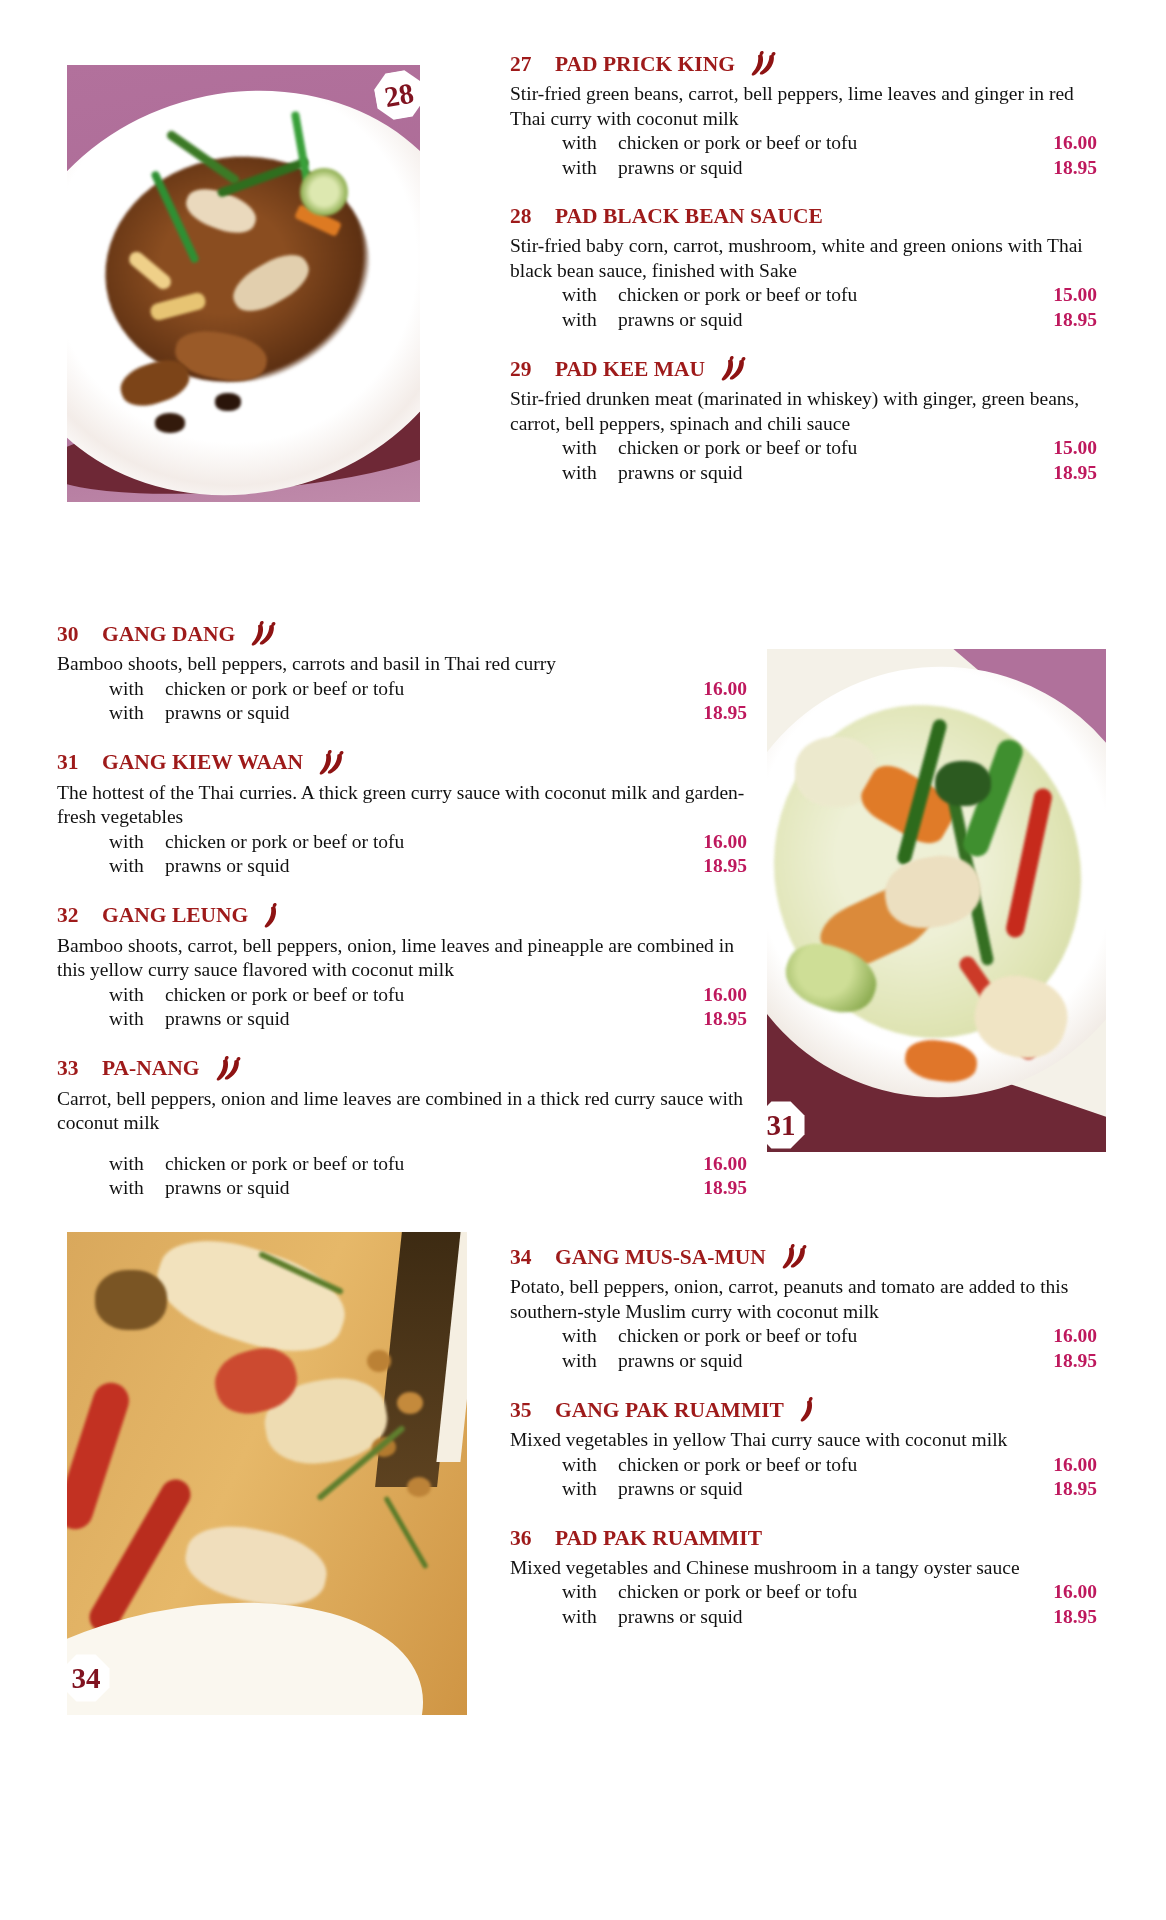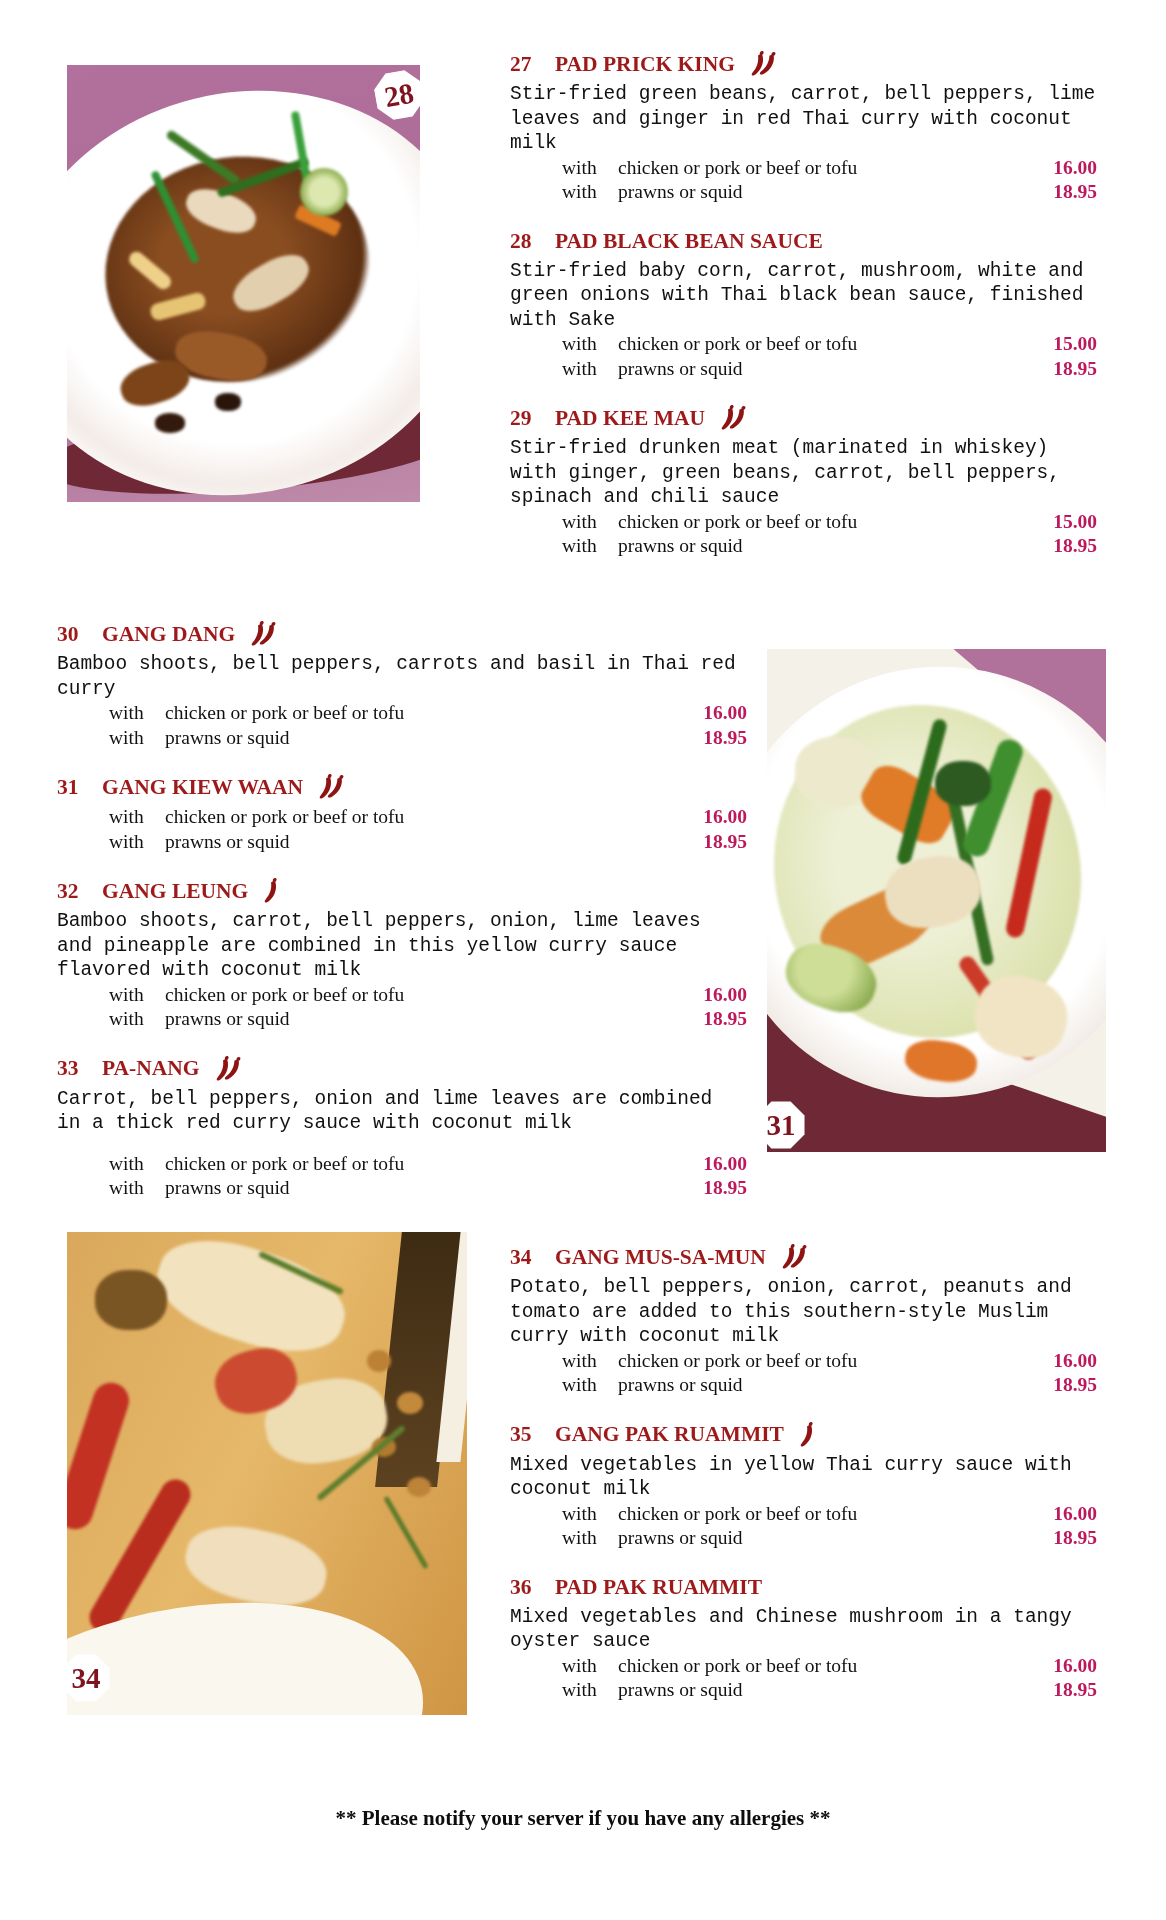--- a/index.html
+++ b/index.html
@@ -7,21 +7,21 @@
         font-family:"Liberation Serif",serif;color:#111;margin:0 auto;}
 
   
   .col{position:absolute;}
   .item{margin-bottom:23px;}
   .item-head{display:flex;align-items:center;color:#9e1a1a;font-weight:bold;
              font-size:21.5px;line-height:26px;margin-bottom:5px;}
   .num{width:45px;flex:0 0 45px;}
   .chilis{display:inline-flex;margin-left:15px;align-items:flex-start;}
   .chili+.chili{margin-left:-5px;transform:rotate(10deg);}
-  .desc{font-size:19.5px;line-height:24.5px;font-family:Liberation Mono, monospace;}
+  .desc{font-size:19.5px;line-height:24.5px;}
   .opt{display:flex;font-size:19.5px;line-height:24.5px;}
   .opt .with{margin-left:52px;flex:0 0 56px;}
   .opt .text{flex:1;}
   .opt .price{font-weight:bold;color:#be185d;}
   .gap-before{margin-top:16px;}
 
   .display-header{font-family:"Liberation Sans",sans-serif;font-weight:bold;
                   font-size:46px;letter-spacing:4px;color:#8f1313;line-height:52px;}
   .display-abs{position:absolute;}
   .display-inline{margin:4px 0 20px 0;}
@@ -177,20 +177,21 @@
         <span>GANG KIEW WAAN</span>
         <span class="chilis">
             <svg class="chili" width="15" height="27" viewBox="0 0 15 27">
               <path d="M9.8 4.4 C9.4 2.2 11 0.5 12.6 1.1 C14.3 1.7 13.8 3.8 12.3 4.9 C14.2 10.2 12.6 18.6 5.8 24.2 C2.3 27 0.3 24.9 2.8 22.2 C7.5 17 8.9 10.4 8 5.6 C8.5 5 9.1 4.6 9.8 4.4 Z" fill="#8e1313"></path>
             </svg>
             <svg class="chili" width="15" height="27" viewBox="0 0 15 27">
               <path d="M9.8 4.4 C9.4 2.2 11 0.5 12.6 1.1 C14.3 1.7 13.8 3.8 12.3 4.9 C14.2 10.2 12.6 18.6 5.8 24.2 C2.3 27 0.3 24.9 2.8 22.2 C7.5 17 8.9 10.4 8 5.6 C8.5 5 9.1 4.6 9.8 4.4 Z" fill="#8e1313"></path>
             </svg>
           </span>
       </div>
+      <div class="desc">The hottest of the Thai curries. A thick green curry sauce with coconut milk and garden-fresh vegetables</div>
       <div class="opt">
         <span class="with">with</span>
         <span class="text">chicken or pork or beef or tofu</span>
         <span class="price">16.00</span>
       </div>
       <div class="opt">
         <span class="with">with</span>
         <span class="text">prawns or squid</span>
         <span class="price">18.95</span>
       </div>
@@ -357,15 +358,14 @@
         <span class="price">16.00</span>
       </div>
       <div class="opt">
         <span class="with">with</span>
         <span class="text">prawns or squid</span>
         <span class="price">18.95</span>
       </div>
     </div>
   </div>
 
-  <div class="footer">** Please notify your server if you have any allergies **</div>
 
 </div>
 
 </body></html>

